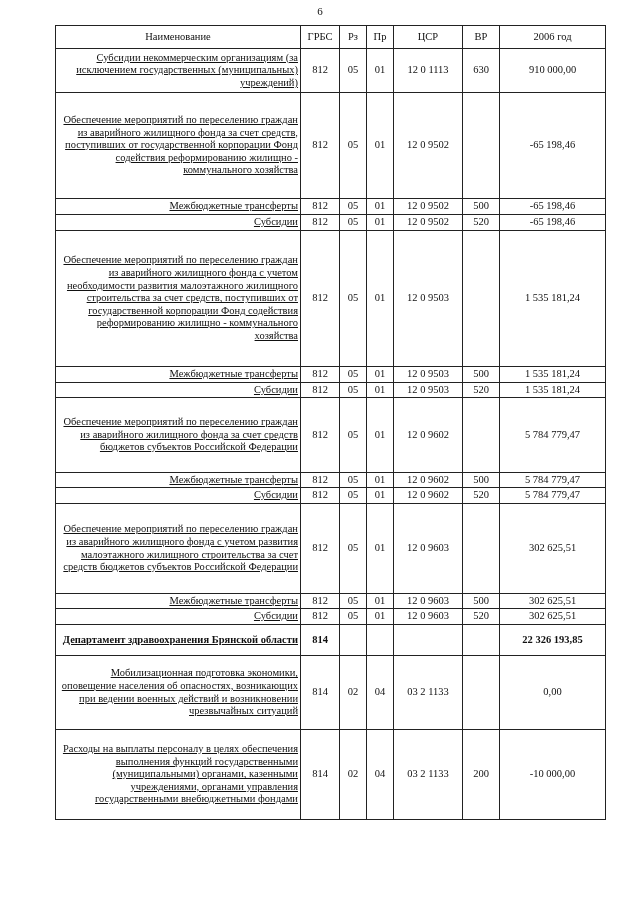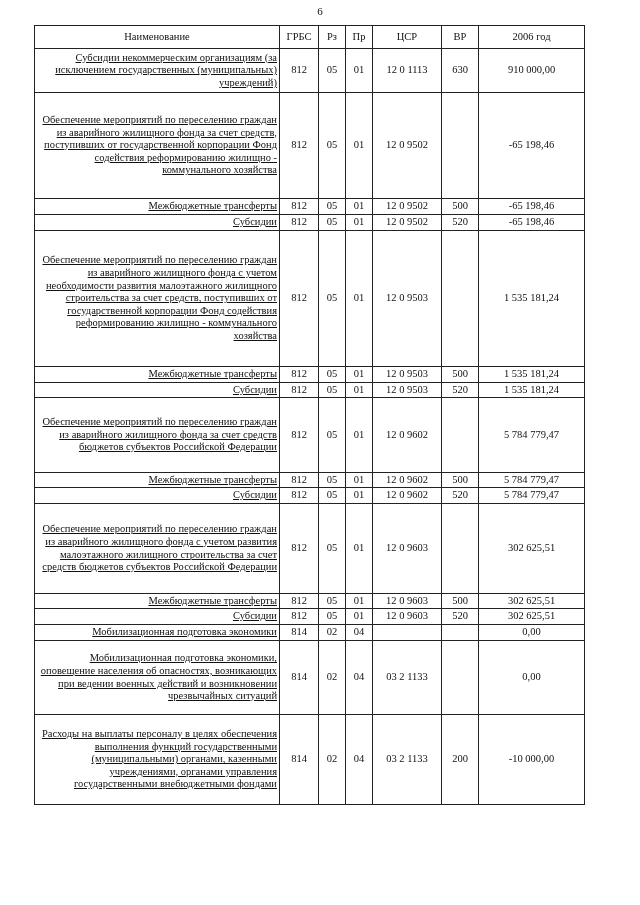--- a/index.html
+++ b/index.html
@@ -1,20 +1,20 @@
 <!DOCTYPE html>
 <html><head>
   <meta charset="utf-8">
   <style>
     html, body { margin: 0; padding: 0; background: #ffffff; }
     body { width: 640px; height: 905px; position: relative; overflow: hidden;
       font-family: "Liberation Serif", "DejaVu Serif", serif; color: #111; }
     .page-number { position: absolute; top: 5px; left: 0; width: 640px; text-align: center;
       font-size: 11px; }
-    table.budget { position: absolute; top: 25px; left: 34px; border-collapse: collapse;
+    table.budget { position: absolute; top: 25px; left: 55px; border-collapse: collapse;
       table-layout: fixed; width: 550px; font-size: 10.5px; line-height: 12.6px; }
     table.budget td, table.budget th { border: 1px solid #222; padding: 0 2px; vertical-align: middle; }
     table.budget th { font-weight: normal; text-align: center; height: 22px; }
     td.name { text-align: right; text-decoration: underline; }
     td.c { text-align: center; }
     td.amt { text-align: center; padding-right: 1px; }
     tr.bold td { font-weight: bold; }
     col.c-name { width: 245px; }
     col.c-grbs { width: 39px; }
     col.c-rz { width: 27px; }
@@ -160,28 +160,28 @@
       </tr>
       <tr style="height: 16px;">
         <td class="name">Субсидии</td>
         <td class="c">812</td>
         <td class="c">05</td>
         <td class="c">01</td>
         <td class="c">12 0 9603</td>
         <td class="c">520</td>
         <td class="amt">302 625,51</td>
       </tr>
-      <tr style="height: 16px;">
-        <td class="name">Мобилизационная подготовка экономики</td>
+      <tr class="bold" style="height: 31px;">
+        <td class="name">Департамент здравоохранения Брянской области</td>
         <td class="c">814</td>
-        <td class="c">02</td>
-        <td class="c">04</td>
-        <td class="c"></td>
-        <td class="c"></td>
-        <td class="amt">0,00</td>
+        <td class="c"></td>
+        <td class="c"></td>
+        <td class="c"></td>
+        <td class="c"></td>
+        <td class="amt">22 326 193,85</td>
       </tr>
       <tr style="height: 74px; margin-top: 32px;">
         <td class="name">Мобилизационная подготовка экономики, оповещение населения об опасностях, возникающих при ведении военных действий и возникновении чрезвычайных ситуаций</td>
         <td class="c">814</td>
         <td class="c">02</td>
         <td class="c">04</td>
         <td class="c">03 2 1133</td>
         <td class="c"></td>
         <td class="amt">0,00</td>
       </tr>

